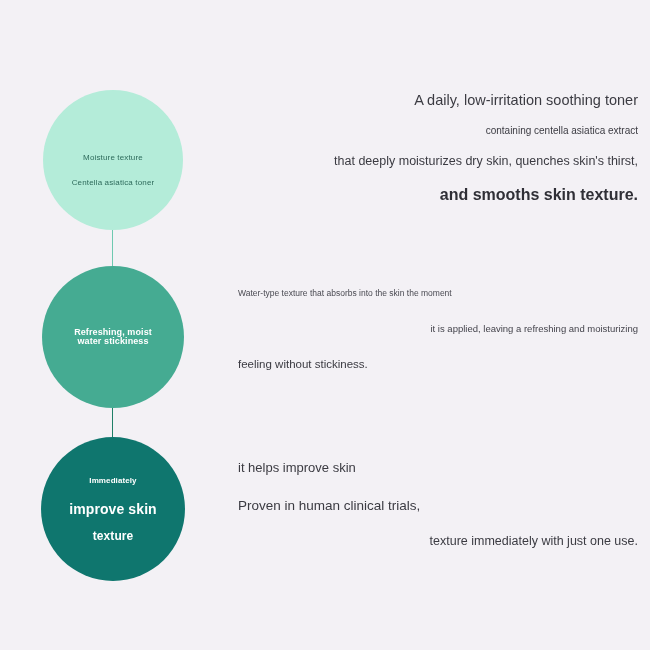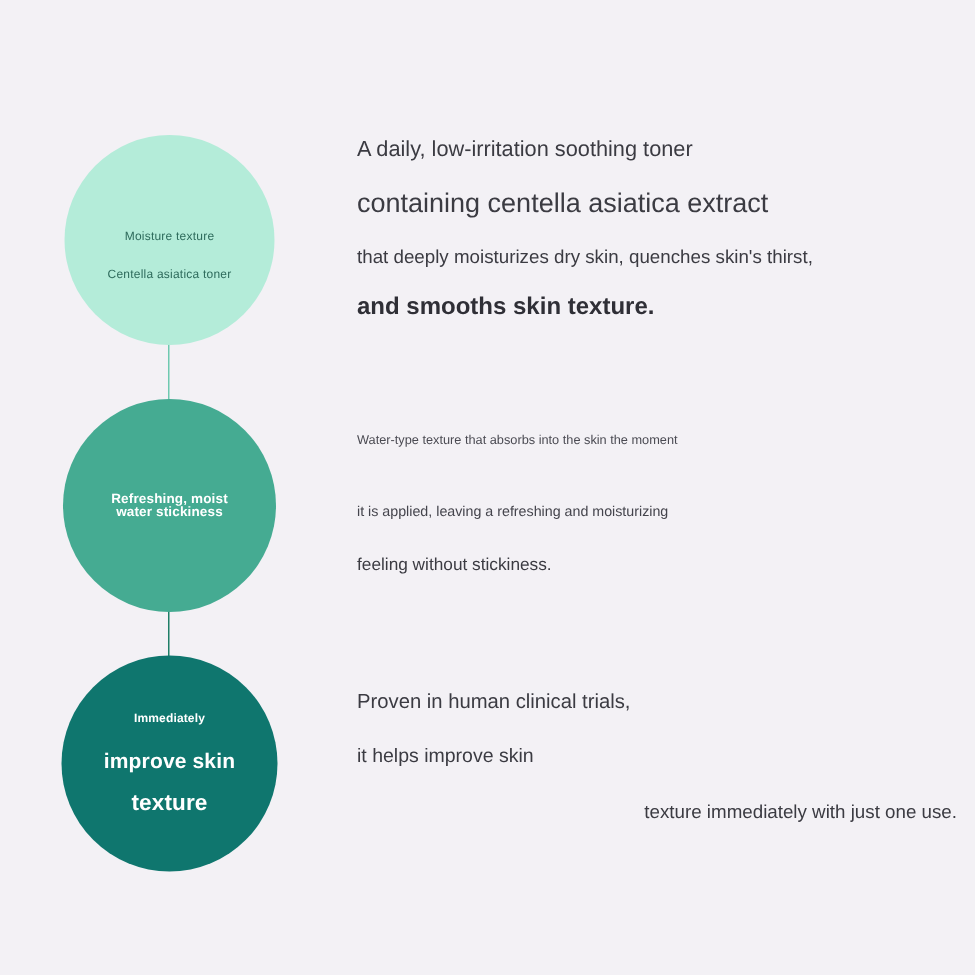--- a/index.html
+++ b/index.html
@@ -72,46 +72,46 @@
   }
   .c2-line-1 { }
 
   .c3-line {
     color: #ffffff;
     line-height: 1;
     letter-spacing: .1px;
   }
   .c3-line-1 { font-size: 8px;  font-weight: bold; margin-bottom: 17px; }
   .c3-line-2 { font-size: 14px; font-weight: bold; margin-bottom: 14px; }
-  .c3-line-3 { font-size: 15px; font-weight: bold; }
+  .c3-line-3 { font-size: 12px; font-weight: bold; }
 
   
   .text-block {
     position: absolute;
     left: 238px;
     width: 400px;
   }
-  #text-block-1 { top: 92px; }
+  #text-block-1 { top: 92px; text-align: right; }
   #text-block-2 { top: 288px; }
   #text-block-3 { top: 460px; }
 
   .para-line {
     color: #3b3b42;
     white-space: nowrap;
   }
 
   
   #text-block-1 .line-0 { font-size: 14.5px; margin-bottom: 17px; }
-  #text-block-1 .line-1 { font-size: 18px; margin-bottom: 18px; }
+  #text-block-1 .line-1 { font-size: 10px; margin-bottom: 18px; }
   #text-block-1 .line-2 { font-size: 12.5px; margin-bottom: 18px; }
   #text-block-1 .line-3 { font-size: 16px; font-weight: bold; color: #2f2f36; }
 
   
-  #text-block-2 .line-0 { font-size: 8.5px;  margin-bottom: 38px; color: #4a4a52; }
-  #text-block-2 .line-1 { font-size: 9.5px;  margin-bottom: 24px; color: #44444c; }
+  #text-block-2 .line-0 { font-size: 8.5px;  margin-bottom: 25px; color: #4a4a52; }
+  #text-block-2 .line-1 { font-size: 9.5px;  margin-bottom: 24px; color: #44444c; text-align: right; }
   #text-block-2 .line-2 { font-size: 11.5px; color: #3b3b42; }
 
   
   #text-block-3 .line-0 { font-size: 13.5px; margin-bottom: 21px; }
   #text-block-3 .line-1 { font-size: 13px;   margin-bottom: 23px; }
   #text-block-3 .line-2 { font-size: 12.5px; text-align: right; }
 </style>
 </head>
 <body>
 
@@ -143,18 +143,18 @@
     <div class="para-line line-2">feeling without stickiness.</div>
   </div>
 
   <div class="circle" id="circle-3">
     <div class="c3-line c3-line-1">Immediately</div>
     <div class="c3-line c3-line-2">improve skin</div>
     <div class="c3-line c3-line-3">texture</div>
   </div>
 
   <div class="text-block" id="text-block-3">
+    <div class="para-line line-1">it helps improve skin</div>
     <div class="para-line line-0">Proven in human clinical trials,</div>
-    <div class="para-line line-1">it helps improve skin</div>
     <div class="para-line line-2">texture immediately with just one use.</div>
   </div>
 
 </div>
 
 </body></html>

